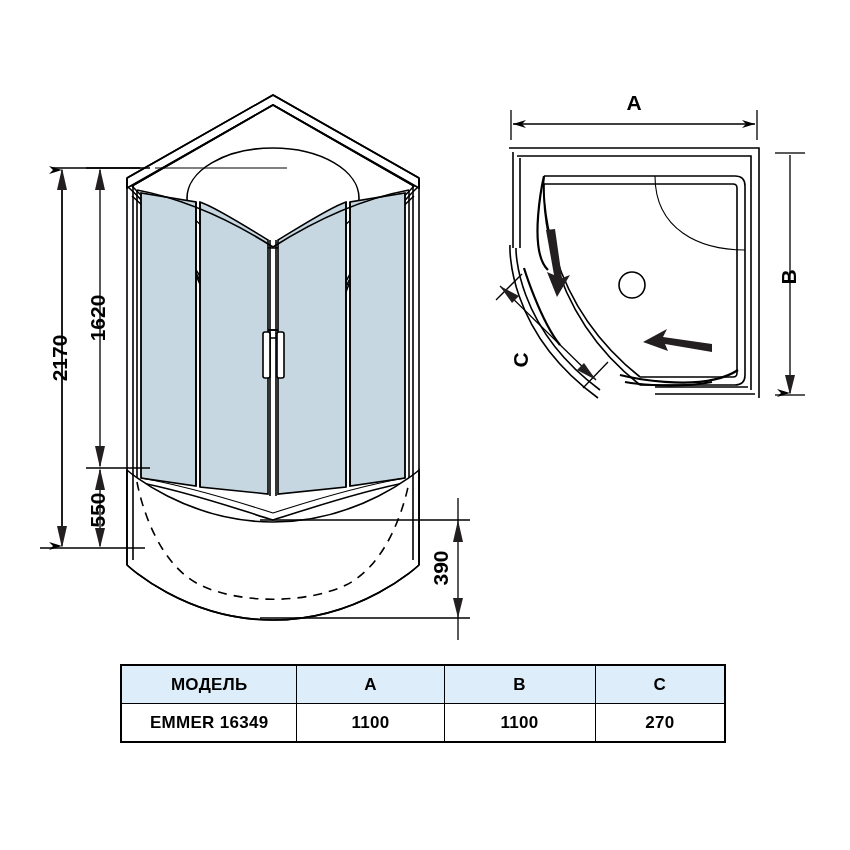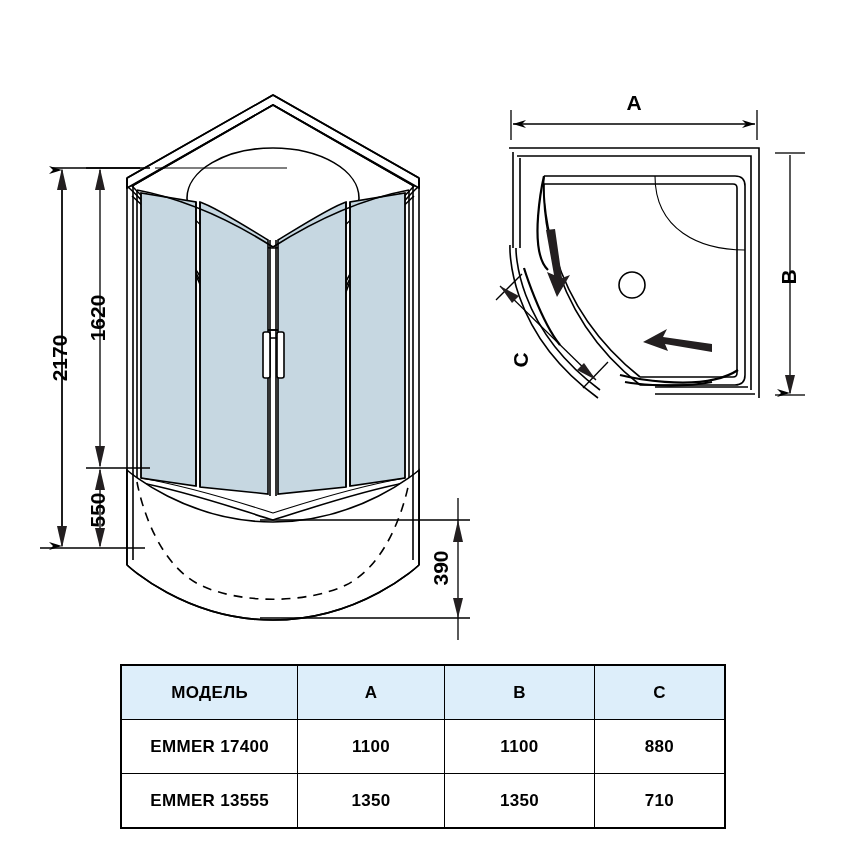--- a/index.html
+++ b/index.html
@@ -12,21 +12,21 @@
   .glass{fill:#c6d7e1;stroke:#000;stroke-width:1.6;}
   .white{fill:#ffffff;stroke:#000;stroke-width:1.6;}
   .dash{stroke:#000;fill:none;stroke-width:1.6;stroke-dasharray:9 7;}
   .dim{stroke:#000;fill:none;stroke-width:1.3;}
   .dimtext-l{font-family:"Liberation Sans",sans-serif;font-weight:bold;font-size:21px;fill:#000;}
   .arrowfat{fill:#231f20;stroke:none;}
   table.spec{position:absolute;left:120px;top:664px;width:606px;border-collapse:collapse;
     border:2.5px solid #000;}
   table.spec td{border:1.6px solid #000;text-align:center;font-weight:bold;
     font-family:"Liberation Sans",sans-serif;font-size:17px;color:#000;height:37px;
-    padding:8px;letter-spacing:.3px;}
+    padding:0;letter-spacing:.3px;}
   table.spec tr.head td{background:#ddeefa;font-size:17px;}
   table.spec td.c0{width:176px;}
   table.spec td.c1{width:148px;}
   table.spec td.c2{width:152px;}
   table.spec td.c3{width:130px;}
 </style>
 </head>
 <body>
 
 <div id="stage">
@@ -226,27 +226,21 @@
 
   <table class="spec">
     <tbody>
       <tr class="head">
         <td class="c0">МОДЕЛЬ</td>
         <td class="c1">A</td>
         <td class="c2">B</td>
         <td class="c3">C</td>
       </tr>
       <tr>
-        <td class="c0">EMMER 17400</td>
+        <td class="c0">EMMER 16349</td>
         <td class="c1">1100</td>
         <td class="c2">1100</td>
-        <td class="c3">880</td>
-      </tr>
-      <tr>
-        <td class="c0">EMMER 13555</td>
-        <td class="c1">1350</td>
-        <td class="c2">1350</td>
-        <td class="c3">710</td>
+        <td class="c3">270</td>
       </tr>
     </tbody>
   </table>
 
 </div>
 
 </body></html>

